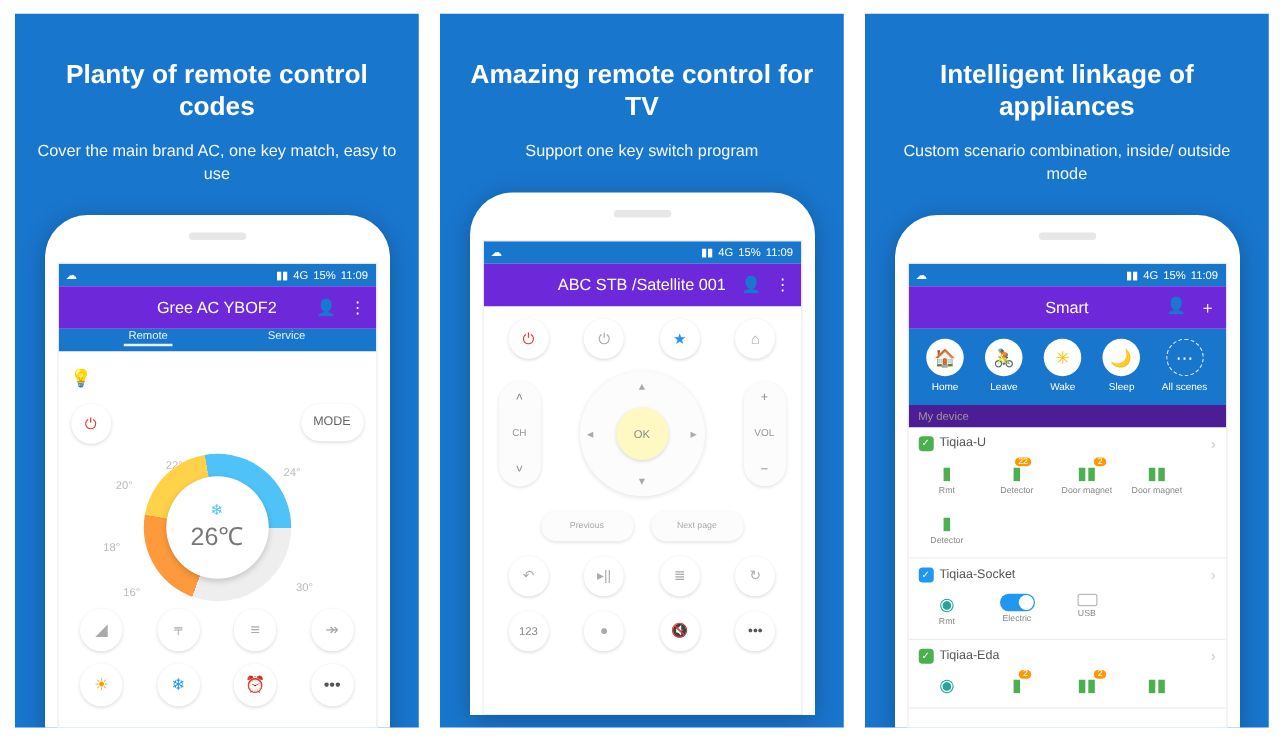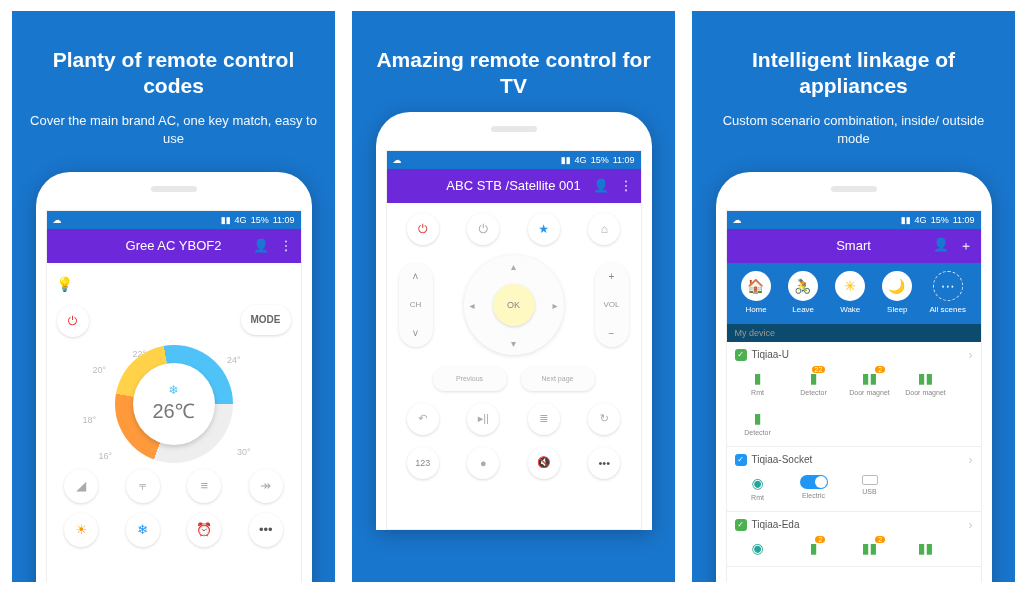--- a/index.html
+++ b/index.html
@@ -104,21 +104,21 @@
   .ac-top { display:flex; justify-content:space-between; align-items:center; height: 26px;}
   .btn-round {
     width: 32px; height: 32px; border-radius: 50%;
     background: #fff; box-shadow: 0 1px 3px rgba(0,0,0,0.15);
     display:flex; align-items:center; justify-content:center;
     font-size: 12px; color:#555;
   }
   .btn-pill {
     height: 30px; padding: 0 10px; border-radius: 15px;
     background:#fff; box-shadow: 0 1px 3px rgba(0,0,0,0.15);
-    display:flex; align-items:center; font-size:10px; color:#666; font-weight:700;
+    display:flex; align-items:center; font-size:10px; color:#666; font-weight:400;
   }
   .ac-row { display:flex; justify-content:space-between; margin:8px 0; }
   .dial-wrap { display:flex; justify-content:center; margin: 4px 0 6px; position:relative; }
   .dial {
     width: 118px; height: 118px; border-radius: 50%;
     background: conic-gradient(from 200deg, #ff9a3c 0deg 80deg, #ffd24a 80deg 150deg, #4fc3f7 150deg 250deg, #eee 250deg 360deg);
     display:flex; align-items:center; justify-content:center;
     position:relative;
   }
   .dial::before {
@@ -186,21 +186,21 @@
   .scene {
     display:flex; flex-direction:column; align-items:center; gap:4px;
     color:#fff; font-size:8px;
   }
   .scene .circ {
     width:30px;height:30px;border-radius:50%;background:#fff;
     display:flex;align-items:center;justify-content:center;font-size:14px;
   }
   .scene.all .circ { background:transparent; border:1px dashed rgba(255,255,255,0.8); color:#fff;}
   .section-head {
-    background:#0c4a6e; color:#999; font-size:9px; padding:4px 8px;
+    background:#4c1d95; color:#999; font-size:9px; padding:4px 8px;
   }
   .dev-card { background:#fff; border-bottom:1px solid #eee; padding:6px 8px;}
   .dev-title { display:flex; align-items:center; gap:5px; font-size:10px; color:#555;}
   .dev-title .dot{ width:12px;height:12px;border-radius:3px;background:#4caf50;color:#fff;font-size:8px;display:flex;align-items:center;justify-content:center;}
   .dev-title .arrow{margin-left:auto;color:#ccc;font-size:12px;}
   .dev-items { display:flex; gap:14px; padding:8px 2px 4px; flex-wrap:wrap;}
   .dev-item { display:flex;flex-direction:column;align-items:center;gap:3px;font-size:7px;color:#888; width:42px;}
   .dev-item .ico { font-size:14px; position:relative;}
   .badge { position:absolute; top:-4px; right:-8px; background:#ff9800;color:#fff;border-radius:7px;font-size:7px;padding:0 3px;}
   .green{color:#4caf50;} .teal{color:#26a69a;}
@@ -228,20 +228,24 @@
           <span>11:09</span>
         </span>
       </div>
       <div class="appbar">
         <span class="title">Gree AC YBOF2</span>
         <span class="icons-right">
           <span>👤</span>
           <span>⋮</span>
         </span>
       </div>
+      <div class="tabs">
+        <span class="tab active">Remote</span>
+        <span class="tab">Service</span>
+      </div>
       <div class="ac-body">
         <div class="ac-top">
           <span style="color:#7db7e8;font-size:14px;">💡</span>
         </div>
         <div class="ac-row">
           <div class="btn-round red">⏻</div>
           <div class="btn-pill">MODE</div>
         </div>
         <div class="dial-wrap">
           <div class="ticks">
@@ -281,20 +285,21 @@
               <span style="color:#555">•••</span>
             </div>
         </div>
       </div>
     </div>
   </div>
 </div>
 
 <div class="panel">
   <h2>Amazing remote control for TV</h2>
+  <p class="sub">Support one key switch program</p>
   <div class="phone">
     <div class="speaker"></div>
     <div class="screen">
       <div class="statusbar">
         <span>☁</span>
         <span class="right">
           <span>▮▮</span>
           <span>4G</span>
           <span>15%</span>
           <span>11:09</span>

